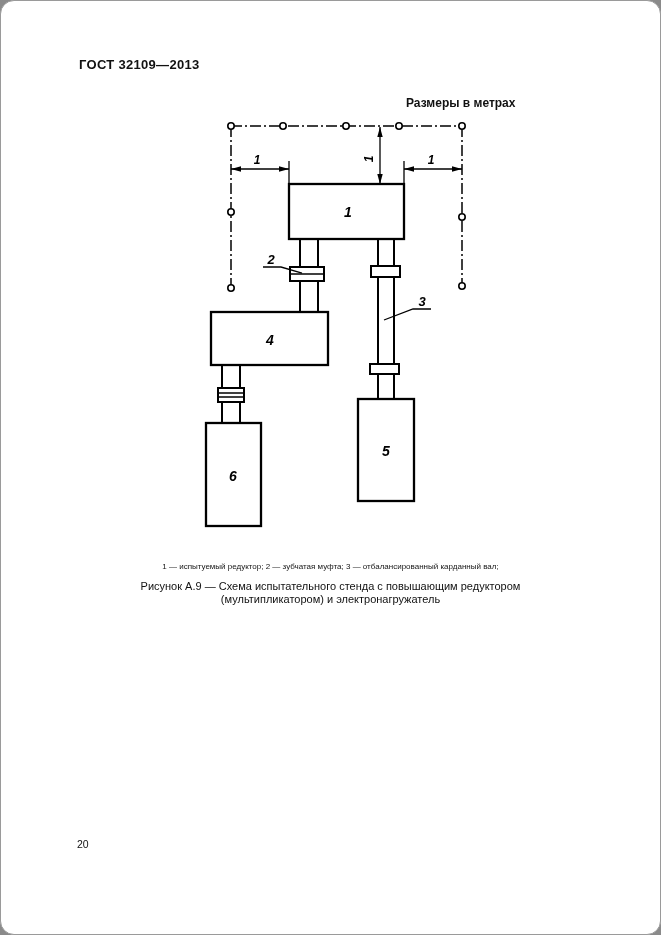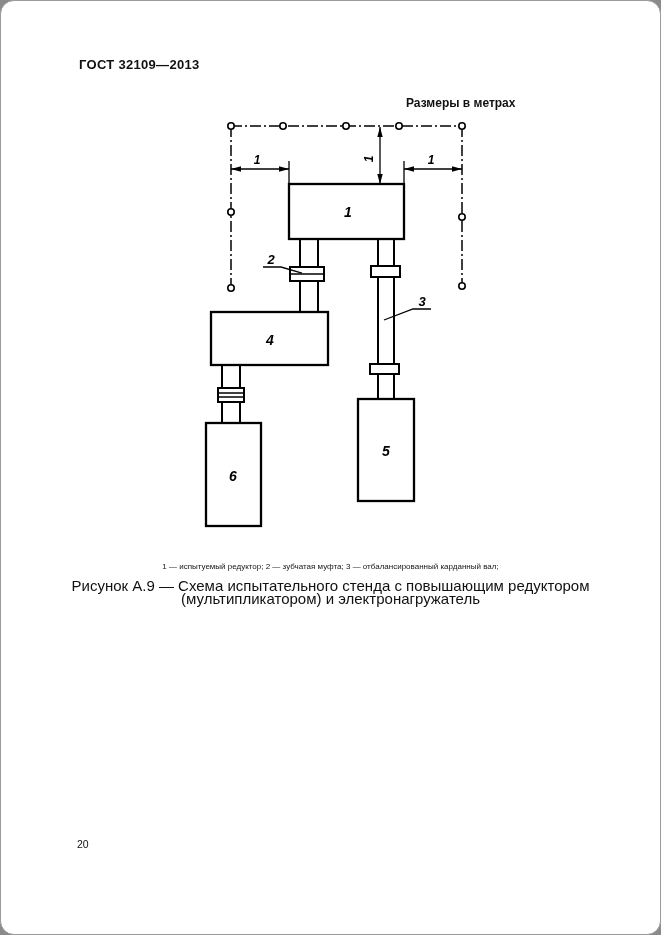--- a/index.html
+++ b/index.html
@@ -29,21 +29,21 @@
   .diagram-svg {
     position:absolute; left:0; top:0;
   }
   .legend-block {
     position:absolute; left:0; right:0; top:560px;
     text-align:center; font-size:8px; line-height:12px;
     color:#151515;
   }
   .caption-block {
     position:absolute; left:0; right:0; top:579px;
-    text-align:center; font-size:15px; line-height:12.5px;
+    text-align:center; font-size:11px; line-height:12.5px;
     color:#111;
   }
   .page-number {
     position:absolute; left:76px; top:837px;
     font-size:10.5px;
     text-align:right;
   }
   
   .ink    { stroke:#000; fill:none; }
   .thick  { stroke-width:2.3; }

